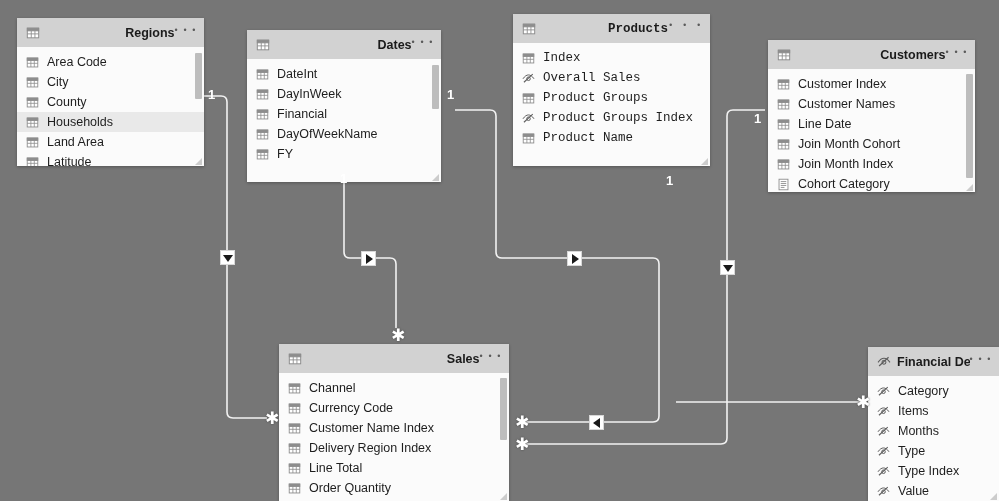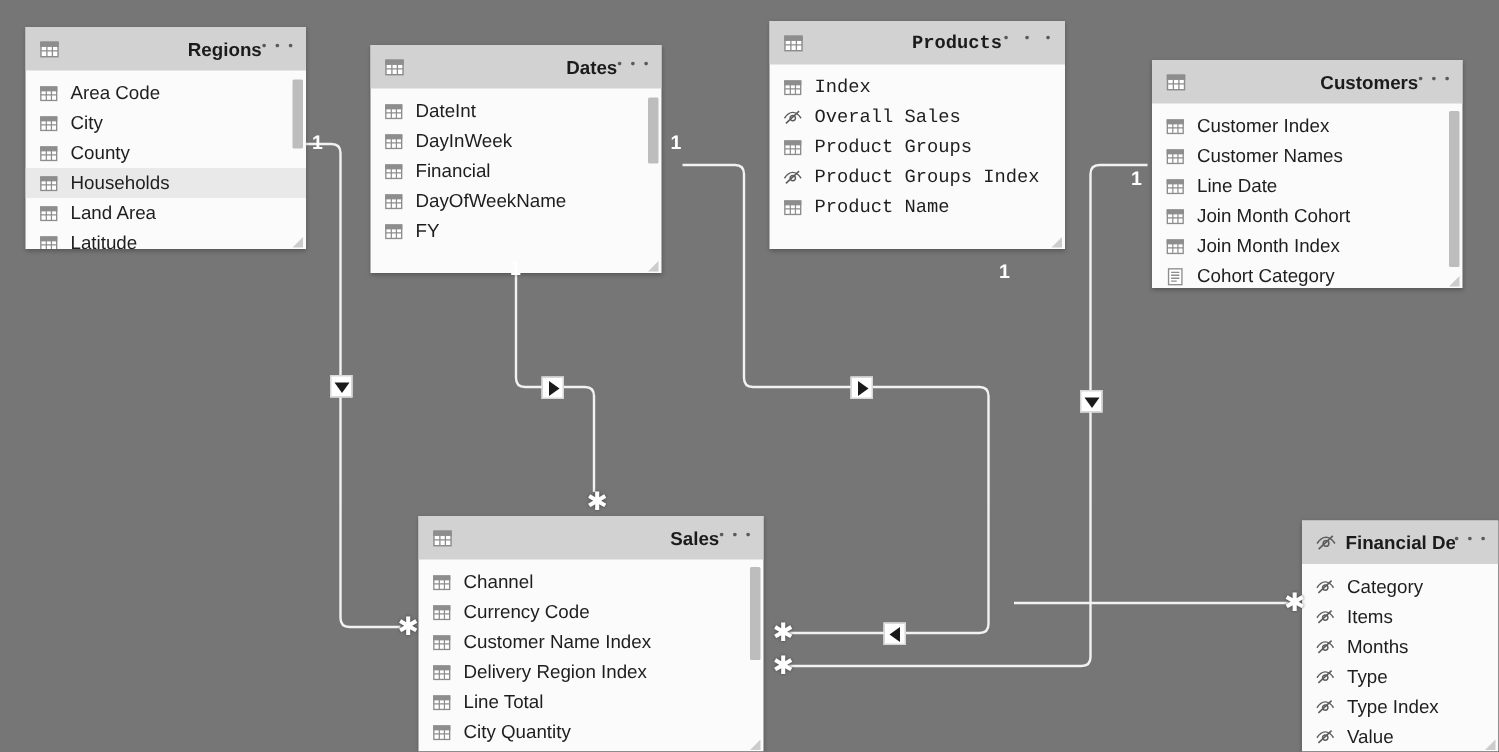--- a/index.html
+++ b/index.html
@@ -639,21 +639,21 @@
           <div class="fld">
             <span class="ficon">
               <svg width="13" height="13" viewBox="0 0 16 16">
                 <rect x="1.5" y="2.5" width="13" height="11" fill="#ffffff" stroke="#8d8d8d" stroke-width="1.1"></rect>
                 <rect x="1.5" y="2.5" width="13" height="3" fill="#8d8d8d" stroke="#8d8d8d" stroke-width="1.1"></rect>
                 <line x1="1.5" y1="9" x2="14.5" y2="9" stroke="#8d8d8d" stroke-width="1"></line>
                 <line x1="6" y1="5.5" x2="6" y2="13.5" stroke="#8d8d8d" stroke-width="1"></line>
                 <line x1="10.2" y1="5.5" x2="10.2" y2="13.5" stroke="#8d8d8d" stroke-width="1"></line>
               </svg>
             </span>
-            <span class="fld-name">City Quantity</span>
+            <span class="fld-name">Order Quantity</span>
           </div>
           <div class="vscroll">
             <b style="top: 3px; height: 62px;"></b>
           </div>
         </div>
         <div class="resize-grip"></div>
       </div>
       <div class="tbl" style="left: 868px; top: 347px; width: 131px; height: 154px;">
         <div class="tbl-head">
           <span class="ficon">

